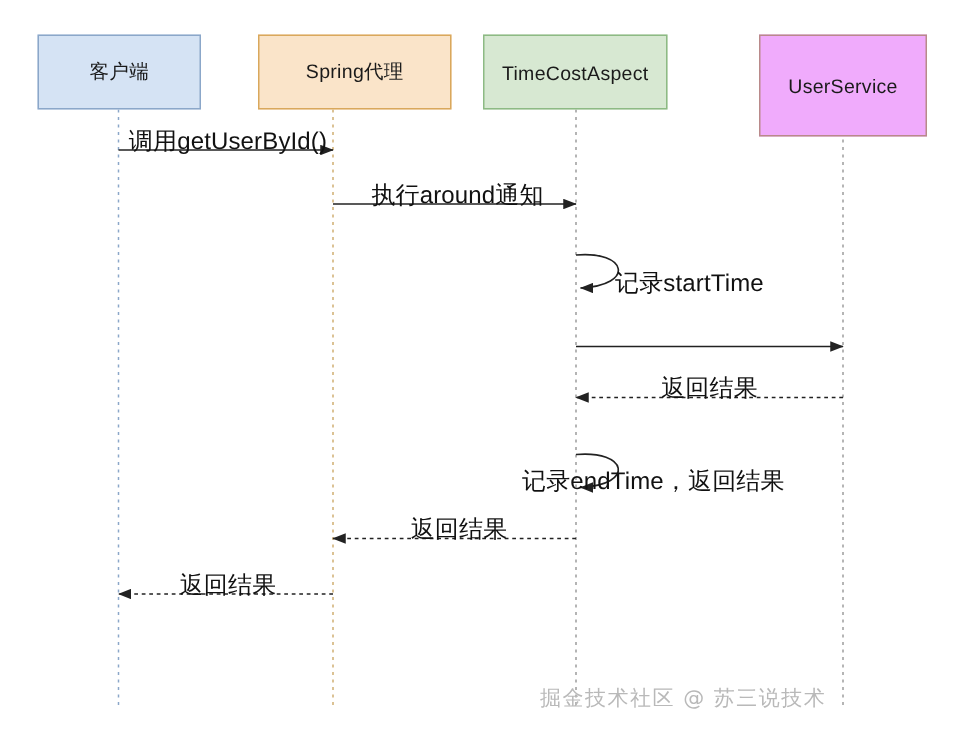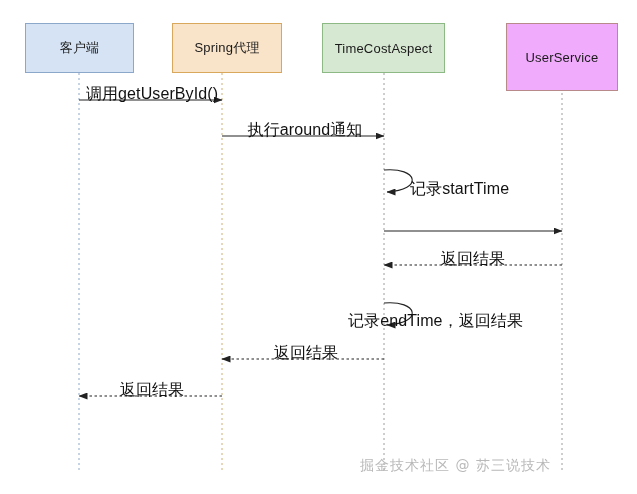--- a/index.html
+++ b/index.html
@@ -59,21 +59,21 @@
       <path d="M 384 170 C 418 167, 424 190, 387 192" fill="none" stroke="#222222" stroke-width="1.1" marker-end="url(#arrow-left)"></path>
       <line x1="384" x2="562" y1="231" y2="231" stroke="#222222" stroke-width="1.1" marker-end="url(#arrow-right)"></line>
       <line x1="562" x2="384" y1="265" y2="265" stroke="#222222" stroke-width="1.1" stroke-dasharray="2.5,2.5" marker-end="url(#arrow-left)"></line>
       <path d="M 384 303 C 418 300, 424 323, 387 325" fill="none" stroke="#222222" stroke-width="1.1" marker-end="url(#arrow-left)"></path>
       <line x1="384" x2="222" y1="359" y2="359" stroke="#222222" stroke-width="1.1" stroke-dasharray="2.5,2.5" marker-end="url(#arrow-left)"></line>
       <line x1="222" x2="79" y1="396" y2="396" stroke="#222222" stroke-width="1.1" stroke-dasharray="2.5,2.5" marker-end="url(#arrow-left)"></line>
     </svg>
     <div class="participant-box" style="left: 25px; top: 23px; width: 109px; height: 50px; background: rgb(213, 227, 244); border: 1px solid rgb(139, 167, 201);">
       <span>客户端</span>
     </div>
-    <div class="participant-box" style="left: 172px; top: 23px; width: 110px; height: 50px; background: rgb(250, 228, 201); border: 1px solid rgb(217, 168, 92); align-items: center;">
+    <div class="participant-box" style="left: 172px; top: 23px; width: 129px; height: 50px; background: rgb(250, 228, 201); border: 1px solid rgb(217, 168, 92); align-items: center;">
       <span>Spring代理</span>
     </div>
     <div class="participant-box" style="left: 322px; top: 23px; width: 123px; height: 50px; background: rgb(215, 232, 210); border: 1px solid rgb(141, 186, 132);">
       <span>TimeCostAspect</span>
     </div>
     <div class="participant-box" style="left: 506px; top: 23px; width: 112px; height: 68px; background: #f0abfc; border: 1px solid rgb(185, 138, 138);">
       <span>UserService</span>
     </div>
     <div class="msg-label center" style="left: 152px; top: 84px;">调用getUserById()</div>
     <div class="msg-label center" style="left: 305px; top: 120px;">执行around通知</div>

